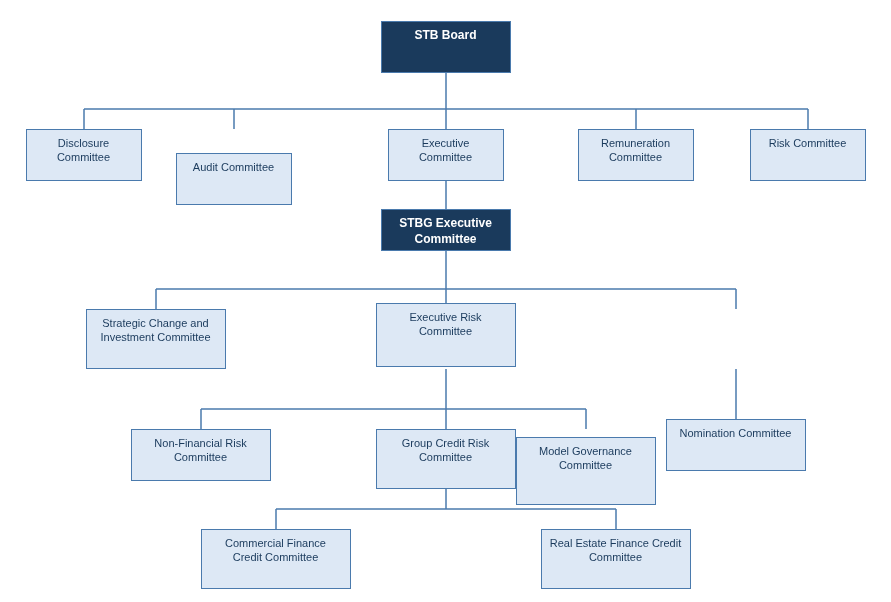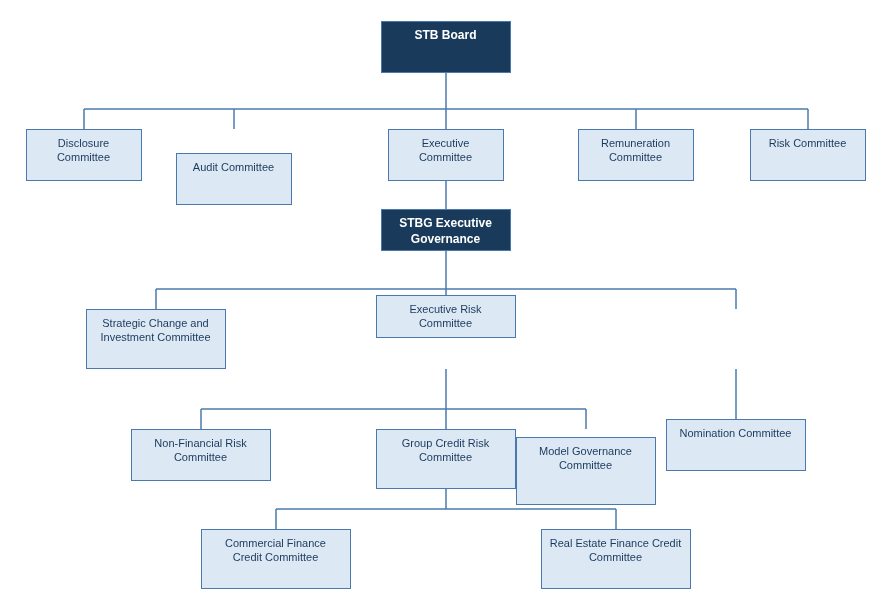--- a/index.html
+++ b/index.html
@@ -126,28 +126,28 @@
 
   <div class="node node-light" style="left:562px; top:118px; width:116px; height:52px;">
     <span>Remuneration Committee</span>
   </div>
 
   <div class="node node-light" style="left:734px; top:118px; width:116px; height:52px;">
     <span>Risk Committee</span>
   </div>
 
   <div class="node node-dark" style="left:365px; top:198px; width:130px; height:42px;">
-    <span>STBG Executive Governance</span>
+    <span>STBG Executive Committee</span>
   </div>
 
   <div class="node node-light" style="left:70px; top:298px; width:140px; height:60px;">
     <span>Strategic Change and Investment Committee</span>
   </div>
 
-  <div class="node node-light" style="left:360px; top:284px; width:140px; height:43px;padding-left:8px;">
+  <div class="node node-light" style="left:360px; top:292px; width:140px; height:64px;padding-left:8px;">
     <span>Executive Risk Committee</span>
   </div>
 
 
   <div class="node node-light" style="left:115px; top:418px; width:140px; height:52px;">
     <span>Non-Financial Risk Committee</span>
   </div>
 
   <div class="node node-light" style="left:360px; top:418px; width:140px; height:60px;">
     <span>Group Credit Risk Committee</span>

